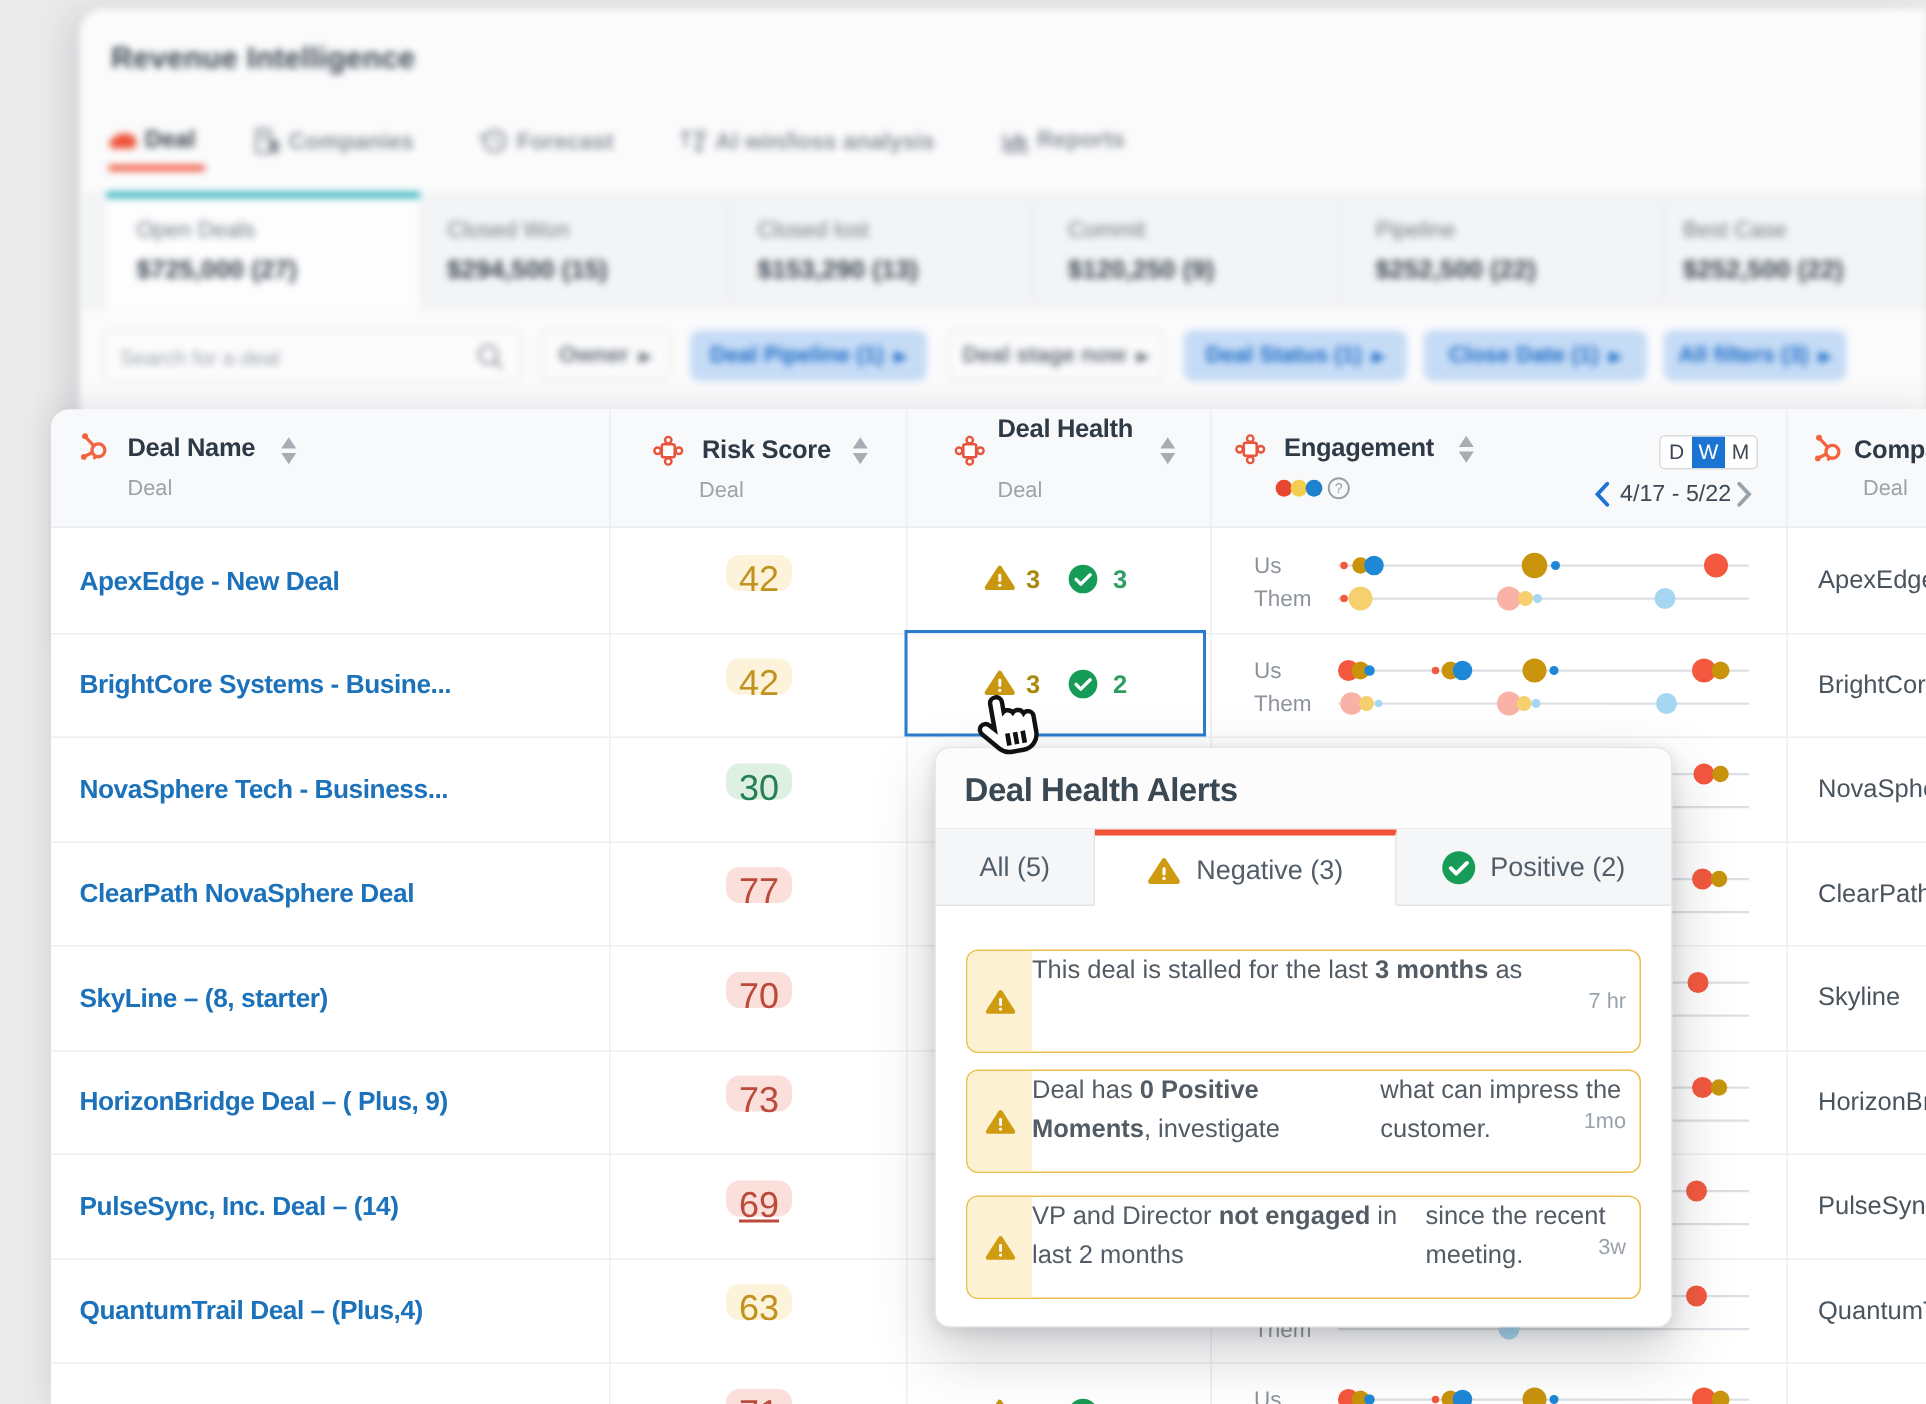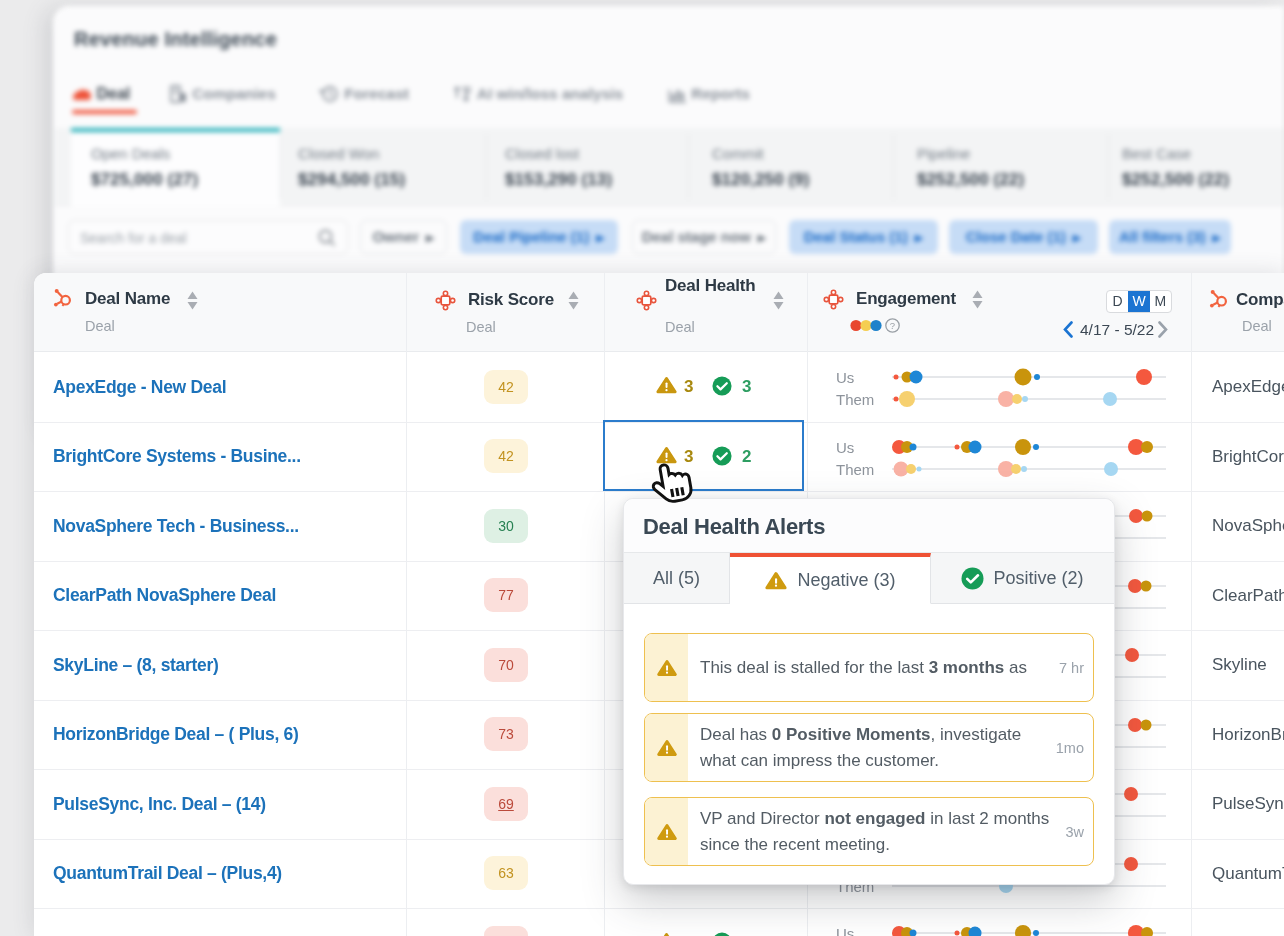--- a/index.html
+++ b/index.html
@@ -33,39 +33,39 @@
   .caret { display:inline-block; margin-left:7px; font-size:11px; transform:scaleY(.85); }
 
   
   #panel { position:absolute; left:34px; top:273px; width:1250px; height:663px; background:#fff; border-radius:12px 0 0 0; box-shadow:0 0 22px rgba(70,76,84,.16); overflow:hidden; }
   #phead { position:absolute; left:0; top:0; width:100%; height:79px; background:#f8f9fa; border-bottom:1px solid #e9ebee; }
   .vline { position:absolute; top:0; bottom:0; width:1px; background:#eceef1; }
   .rline { position:absolute; left:0; width:100%; height:1px; background:#edeef1; }
   .htitle { position:absolute; font-size:17px; font-weight:bold; color:#2e3a45; letter-spacing:-0.2px; }
   .hsub { position:absolute; font-size:14.5px; color:#9ba2aa; }
   .dealname { position:absolute; left:19px; font-size:17.5px; font-weight:bold; color:#1c72ba; letter-spacing:-0.3px; white-space:nowrap; }
-  .chip { position:absolute; width:44px; height:34px; border-radius:9px; text-align:center; line-height:34px; font-size:14px; }
+  .chip { position:absolute; width:44px; height:24px; border-radius:9px; text-align:center; line-height:34px; font-size:24px; }
   .chip.y { background:#fdf3da; color:#c2921f; }
   .chip.g { background:#def0e4; color:#278052; }
   .chip.r { background:#fbdfdb; color:#bb4a3b; }
   .hcount { font-size:17px; font-weight:bold; }
   .lblUs { position:absolute; font-size:15px; color:#8d939b; }
   .company { position:absolute; left:1178px; font-size:17px; color:#49545e; white-space:nowrap; }
 
   
   #selcell { position:absolute; left:603px; top:420px; width:201px; height:71px; border:2px solid #2b7ccc; }
   #popup { position:absolute; left:623px; top:498px; width:492px; height:387px; background:#fff; border:1px solid #e7e8eb; border-radius:10px; box-shadow:0 16px 40px rgba(50,55,64,.25), 0 3px 10px rgba(0,0,0,.10); }
   #pophead { height:54px; line-height:56px; padding-left:19px; font-size:22px; font-weight:bold; letter-spacing:-0.3px; color:#3a4854; background:#fcfcfd; border-bottom:1px solid #e6e8ea; border-radius:10px 10px 0 0; }
   #ptabs { display:flex; height:51px; background:#f5f6f7; border-bottom:1px solid #e2e4e7; }
   .ptab { display:flex; align-items:center; justify-content:center; font-size:18px; color:#515e6a; border-right:1px solid #e2e4e7; gap:9px; }
   .ptab.active { background:#fff; border-top:4px solid #ef5234; border-bottom:1px solid #fff; margin-bottom:-1px; }
   #pbody { padding:29px 20px 0 20px; }
   .acard { position:relative; height:69px; border:1.5px solid #eec04f; border-radius:8px; display:flex; overflow:hidden; }
   .astripe { width:43px; background:#fcf2d3; display:flex; align-items:center; justify-content:center; flex:none; }
-  .atext { display:flex; flex-direction:column; justify-content:center; padding-left:12px; font-size:17px; color:#535c64; line-height:25.5px; }
+  .atext { display:flex; flex-direction:row; justify-content:center; padding-left:0; font-size:17px; color:#535c64; line-height:25.5px; }
   .atime { position:absolute; right:9px; top:50%; transform:translateY(-50%); font-size:14.5px; color:#9aa2ab; }
 </style>
 </head>
 <body>
 
 <div id="topsheet">
   <div id="ts-bg"></div>
   <div id="ts-h1">Revenue Intelligence</div>
 
   <div class="tab" id="tab-deal" style="left:19px;">
@@ -398,21 +398,21 @@
         <circle cx="92" cy="25" r="6" fill="#c9940c"></circle>
         <circle cx="101" cy="25" r="4" fill="#1e87d6"></circle>
         <circle cx="216" cy="25" r="8" fill="#c9940c"></circle>
         <circle cx="325" cy="25" r="7" fill="#f4583e"></circle>
         <circle cx="96" cy="47" r="7" fill="#f9b2a5"></circle>
         <circle cx="199" cy="47" r="8" fill="#f9b2a5"></circle>
         <circle cx="209" cy="47" r="5" fill="#f6d06f"></circle>
       </svg>
   <div class="company" style="top:382.2px;">Skyline</div>
   <div class="rline" style="top:496.0px;"></div>
-  <div class="dealname" style="top:451.2px;">HorizonBridge Deal – ( Plus, 6)</div>
+  <div class="dealname" style="top:451.2px;">HorizonBridge Deal – ( Plus, 9)</div>
   <div class="chip r" style="left:450px; top:444.2px;">73</div>
   <svg class="abs" style="left:622px; top:450.8px;" width="21" height="18" viewBox="0 0 24 21">
         <path d="M12 3 L22 18.5 L2 18.5 Z" fill="#c9970f" stroke="#c9970f" stroke-width="3.5" stroke-linejoin="round"></path>
         <rect x="10.9" y="7.5" width="2.3" height="6.5" rx="1.1" fill="#fff"></rect>
         <circle cx="12" cy="16.6" r="1.3" fill="#fff"></circle>
       </svg>
   <div class="abs hcount" style="left:650px; top:451.8px; color:#a8890f;">3</div>
   <svg class="abs" style="left:678px; top:450.8px;" width="20" height="20" viewBox="0 0 23 23">
         <circle cx="11.5" cy="11.5" r="11" fill="#169c57"></circle>
         <path d="M6.2 11.8 l3.6 3.6 L17 8.3" fill="none" stroke="#fff" stroke-width="2.6" stroke-linecap="round" stroke-linejoin="round"></path>

